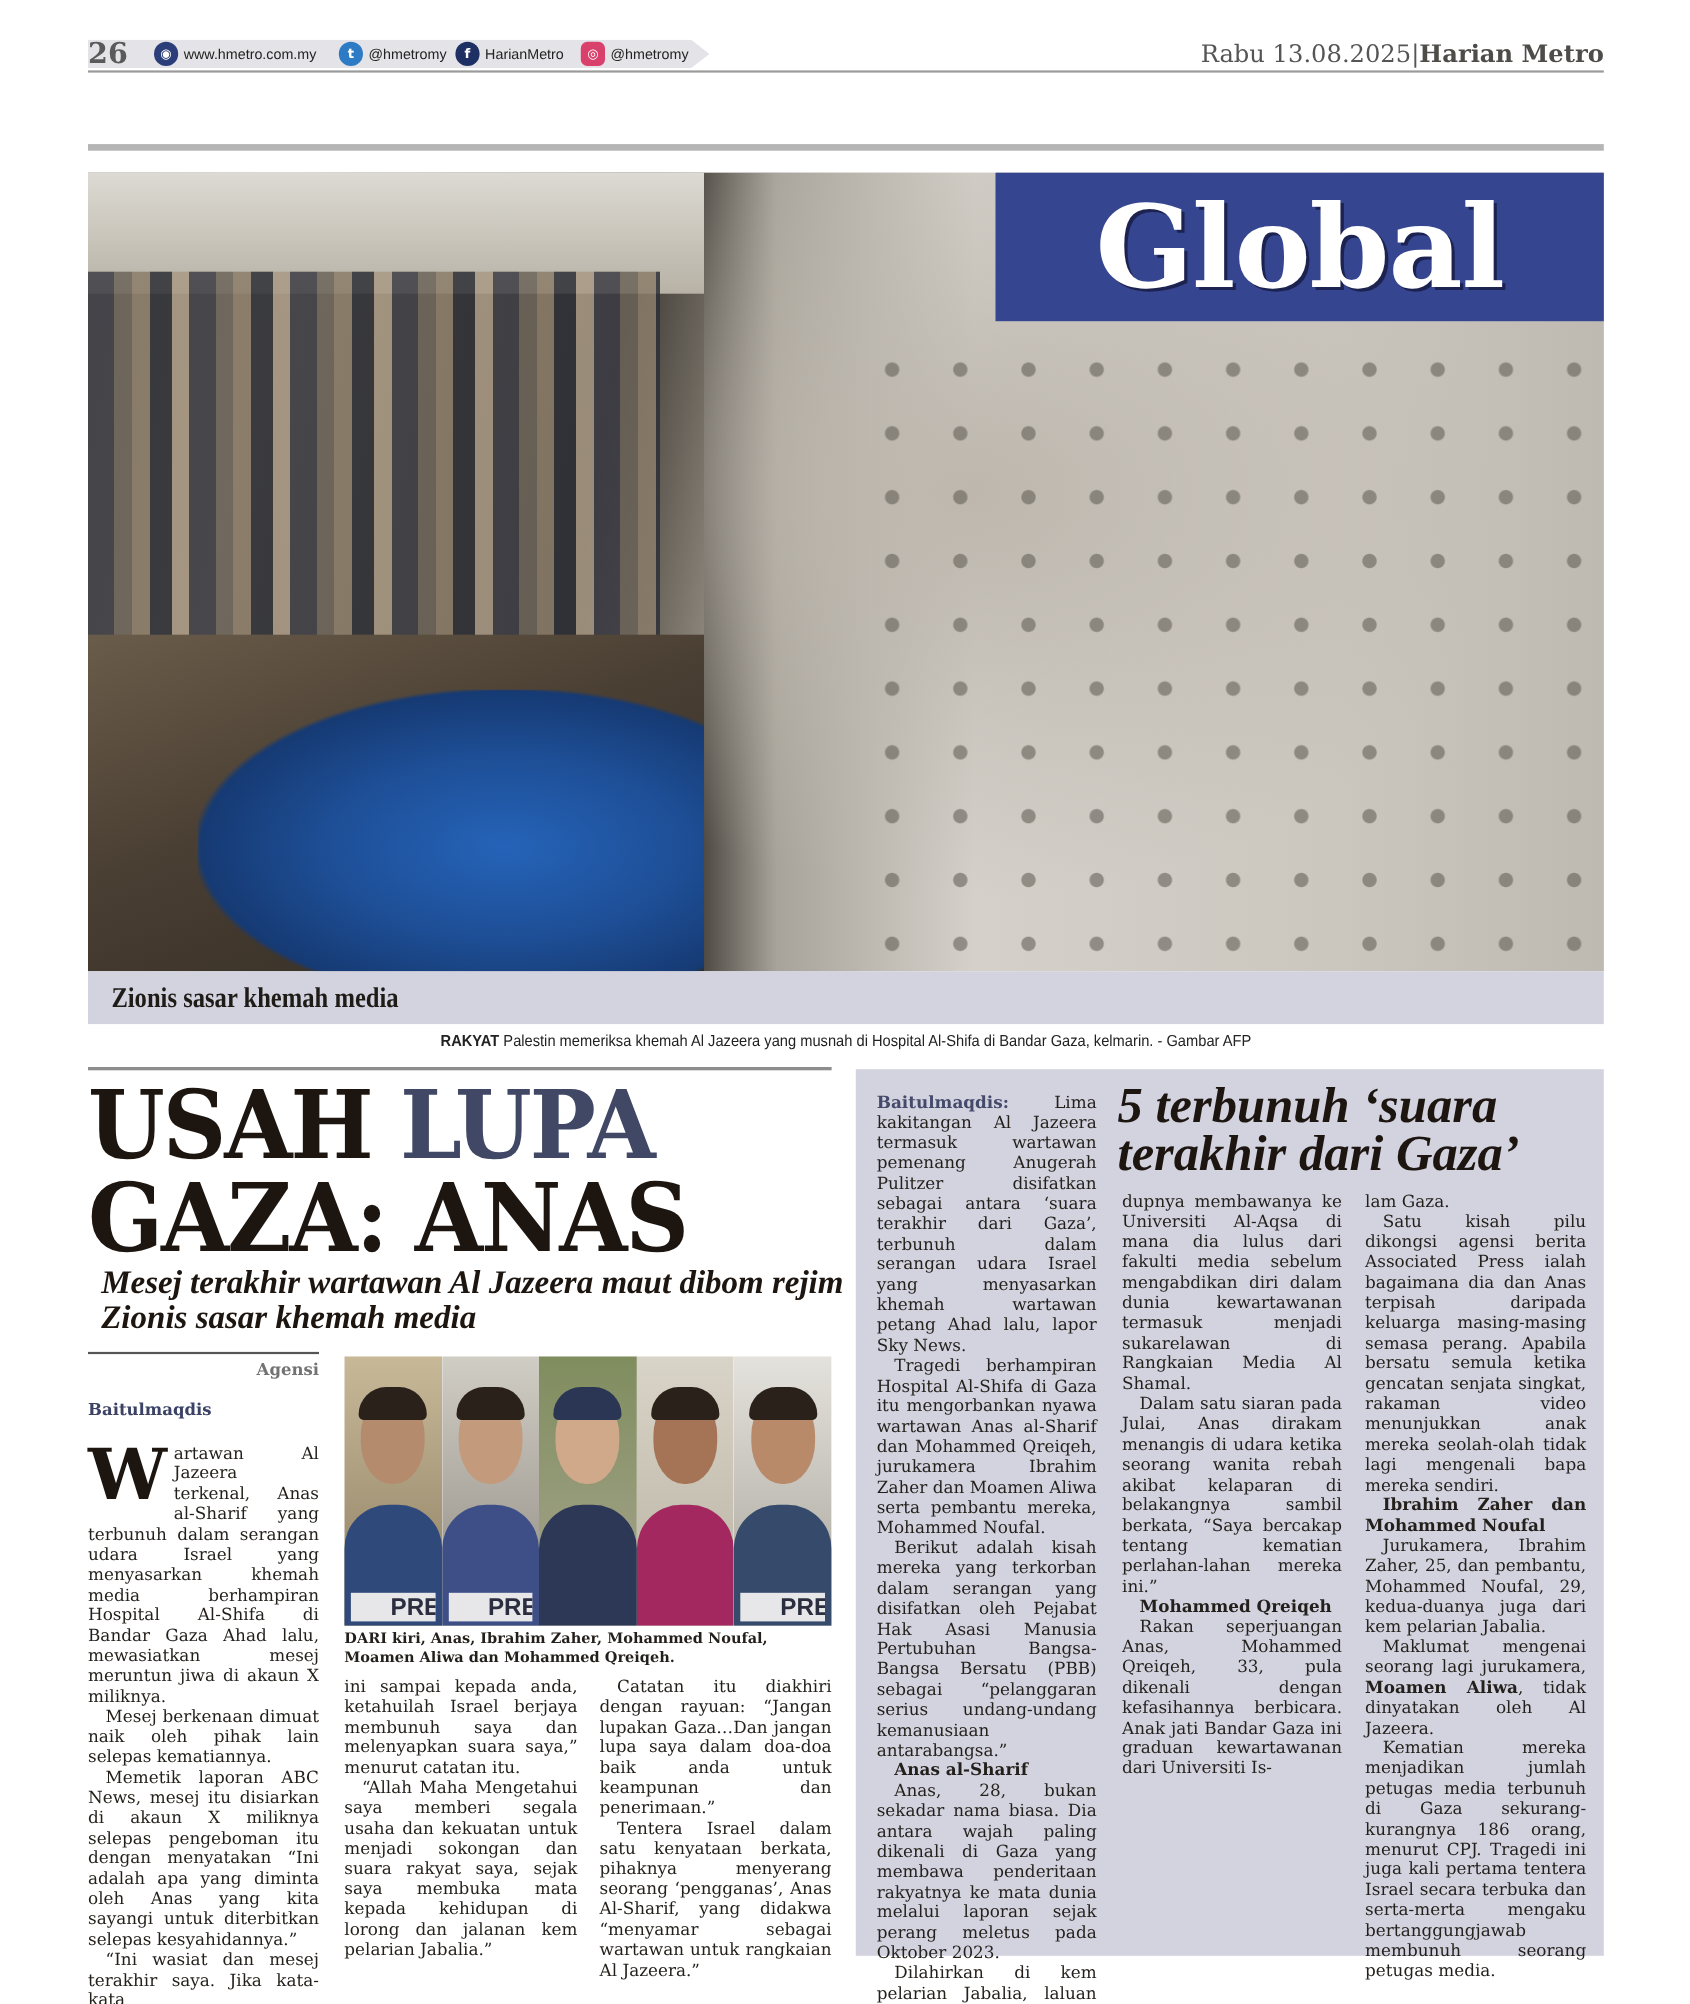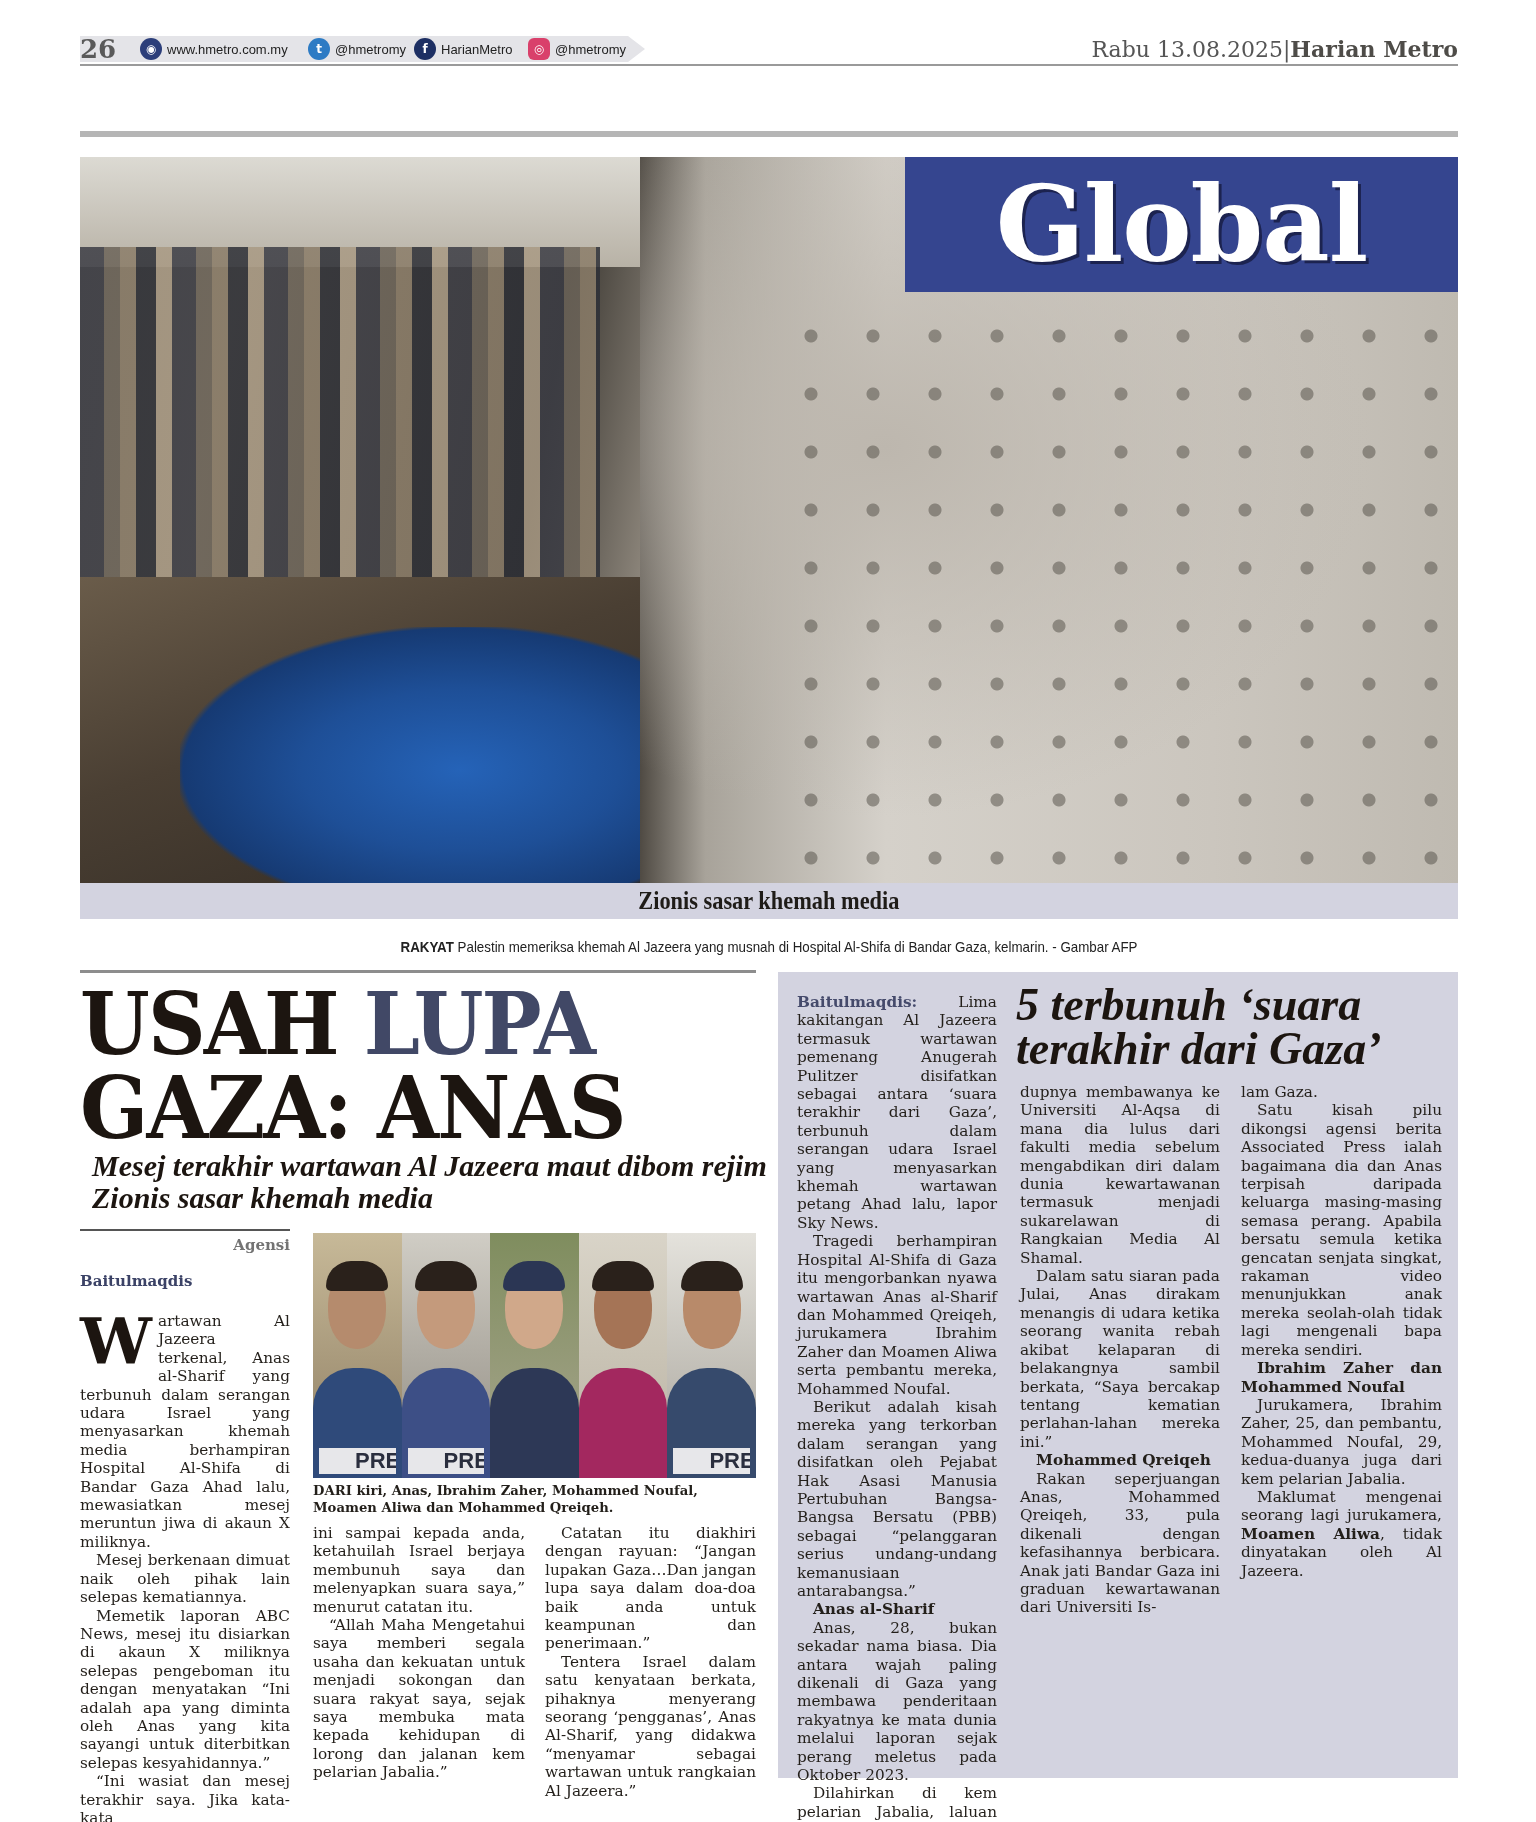--- a/index.html
+++ b/index.html
@@ -41,22 +41,22 @@
       linear-gradient(90deg, #4f4a43 0%, #a8a39a 8%, #d5d1ca 30%, #cbc6be 70%, #bfbab1 100%); }
   .hero .holes { position: absolute; left: 700px; top: 150px; width: 678px; height: 560px;
     background-image: radial-gradient(circle, #5b574f 0 6px, transparent 7px);
     background-size: 62px 58px; opacity: .55; }
 
   .global-tag { position: absolute; left: 905px; top: 157px; width: 553px; height: 135px; background: #35458f; display: flex;
     align-items: center; justify-content: center; }
   .global-tag span { font-family: "DejaVu Serif", serif; font-weight: bold; font-size: 104px; color: #ffffff;
     text-shadow: 3px 3px 0 #1c2350; letter-spacing: -1px; }
 
-  .photo-title-bar { position: absolute; left: 80px; top: 883px; width: 1378px; height: 36px; background: #d3d3e0;
-    display: flex; align-items: center; justify-content: center; }
+  .photo-title-bar { position: absolute; left: 80px; top: 883px; width: 1378px; height: 48px; background: #d3d3e0;
+    display: flex; align-items: center; justify-content: flex-start; }
   .photo-title-bar span { font-family: "Liberation Serif", serif; font-weight: bold; font-size: 26px; color: #1f1c18;
     transform: scaleX(.86); }
   .photo-caption { position: absolute; left: 80px; top: 939px; width: 1378px; text-align: center;
     font-family: "Liberation Sans", sans-serif; font-size: 14.5px; color: #222; transform: scaleX(.92); }
   .photo-caption b { font-weight: bold; }
 
   
   .story-rule { position: absolute; left: 80px; top: 970px; width: 676px; height: 3px; background: #8d8d8d; }
   .headline { position: absolute; left: 80px; top: 982px; width: 680px; font-family: "DejaVu Serif", serif; font-weight: bold;
     font-size: 86px; line-height: 84px; color: #1c1510; letter-spacing: -2px; transform: scaleX(.93); transform-origin: left top; }
@@ -227,13 +227,14 @@
   <p class="sub">Mohammed Qreiqeh</p>
   <p>Rakan seperjuangan Anas, Mohammed Qreiqeh, 33, pula dikenali dengan kefasihannya berbicara. Anak jati Bandar Gaza ini graduan kewartawanan dari Universiti Is-</p>
 </div>
 
 <div class="col" style="left:1241px; top:1083px; width:201px;">
   <p class="noind">lam Gaza.</p>
   <p>Satu kisah pilu dikongsi agensi berita Associated Press ialah bagaimana dia dan Anas terpisah daripada keluarga masing-masing semasa perang. Apabila bersatu semula ketika gencatan senjata singkat, rakaman video menunjukkan anak mereka seolah-olah tidak lagi mengenali bapa mereka sendiri.</p>
   <p class="sub">Ibrahim Zaher dan Mohammed Noufal</p>
   <p>Jurukamera, Ibrahim Zaher, 25, dan pembantu, Mohammed Noufal, 29, kedua-duanya juga dari kem pelarian Jabalia.</p>
   <p><span>Maklumat mengenai seorang lagi jurukamera, </span><b>Moamen Aliwa</b><span>, tidak dinyatakan oleh Al Jazeera.</span></p>
+  <p>Kematian mereka menjadikan jumlah petugas media terbunuh di Gaza sekurang-kurangnya 186 orang, menurut CPJ. Tragedi ini juga kali pertama tentera Israel secara terbuka dan serta-merta mengaku bertanggungjawab membunuh seorang petugas media.</p>
 </div>
 
 </body></html>

